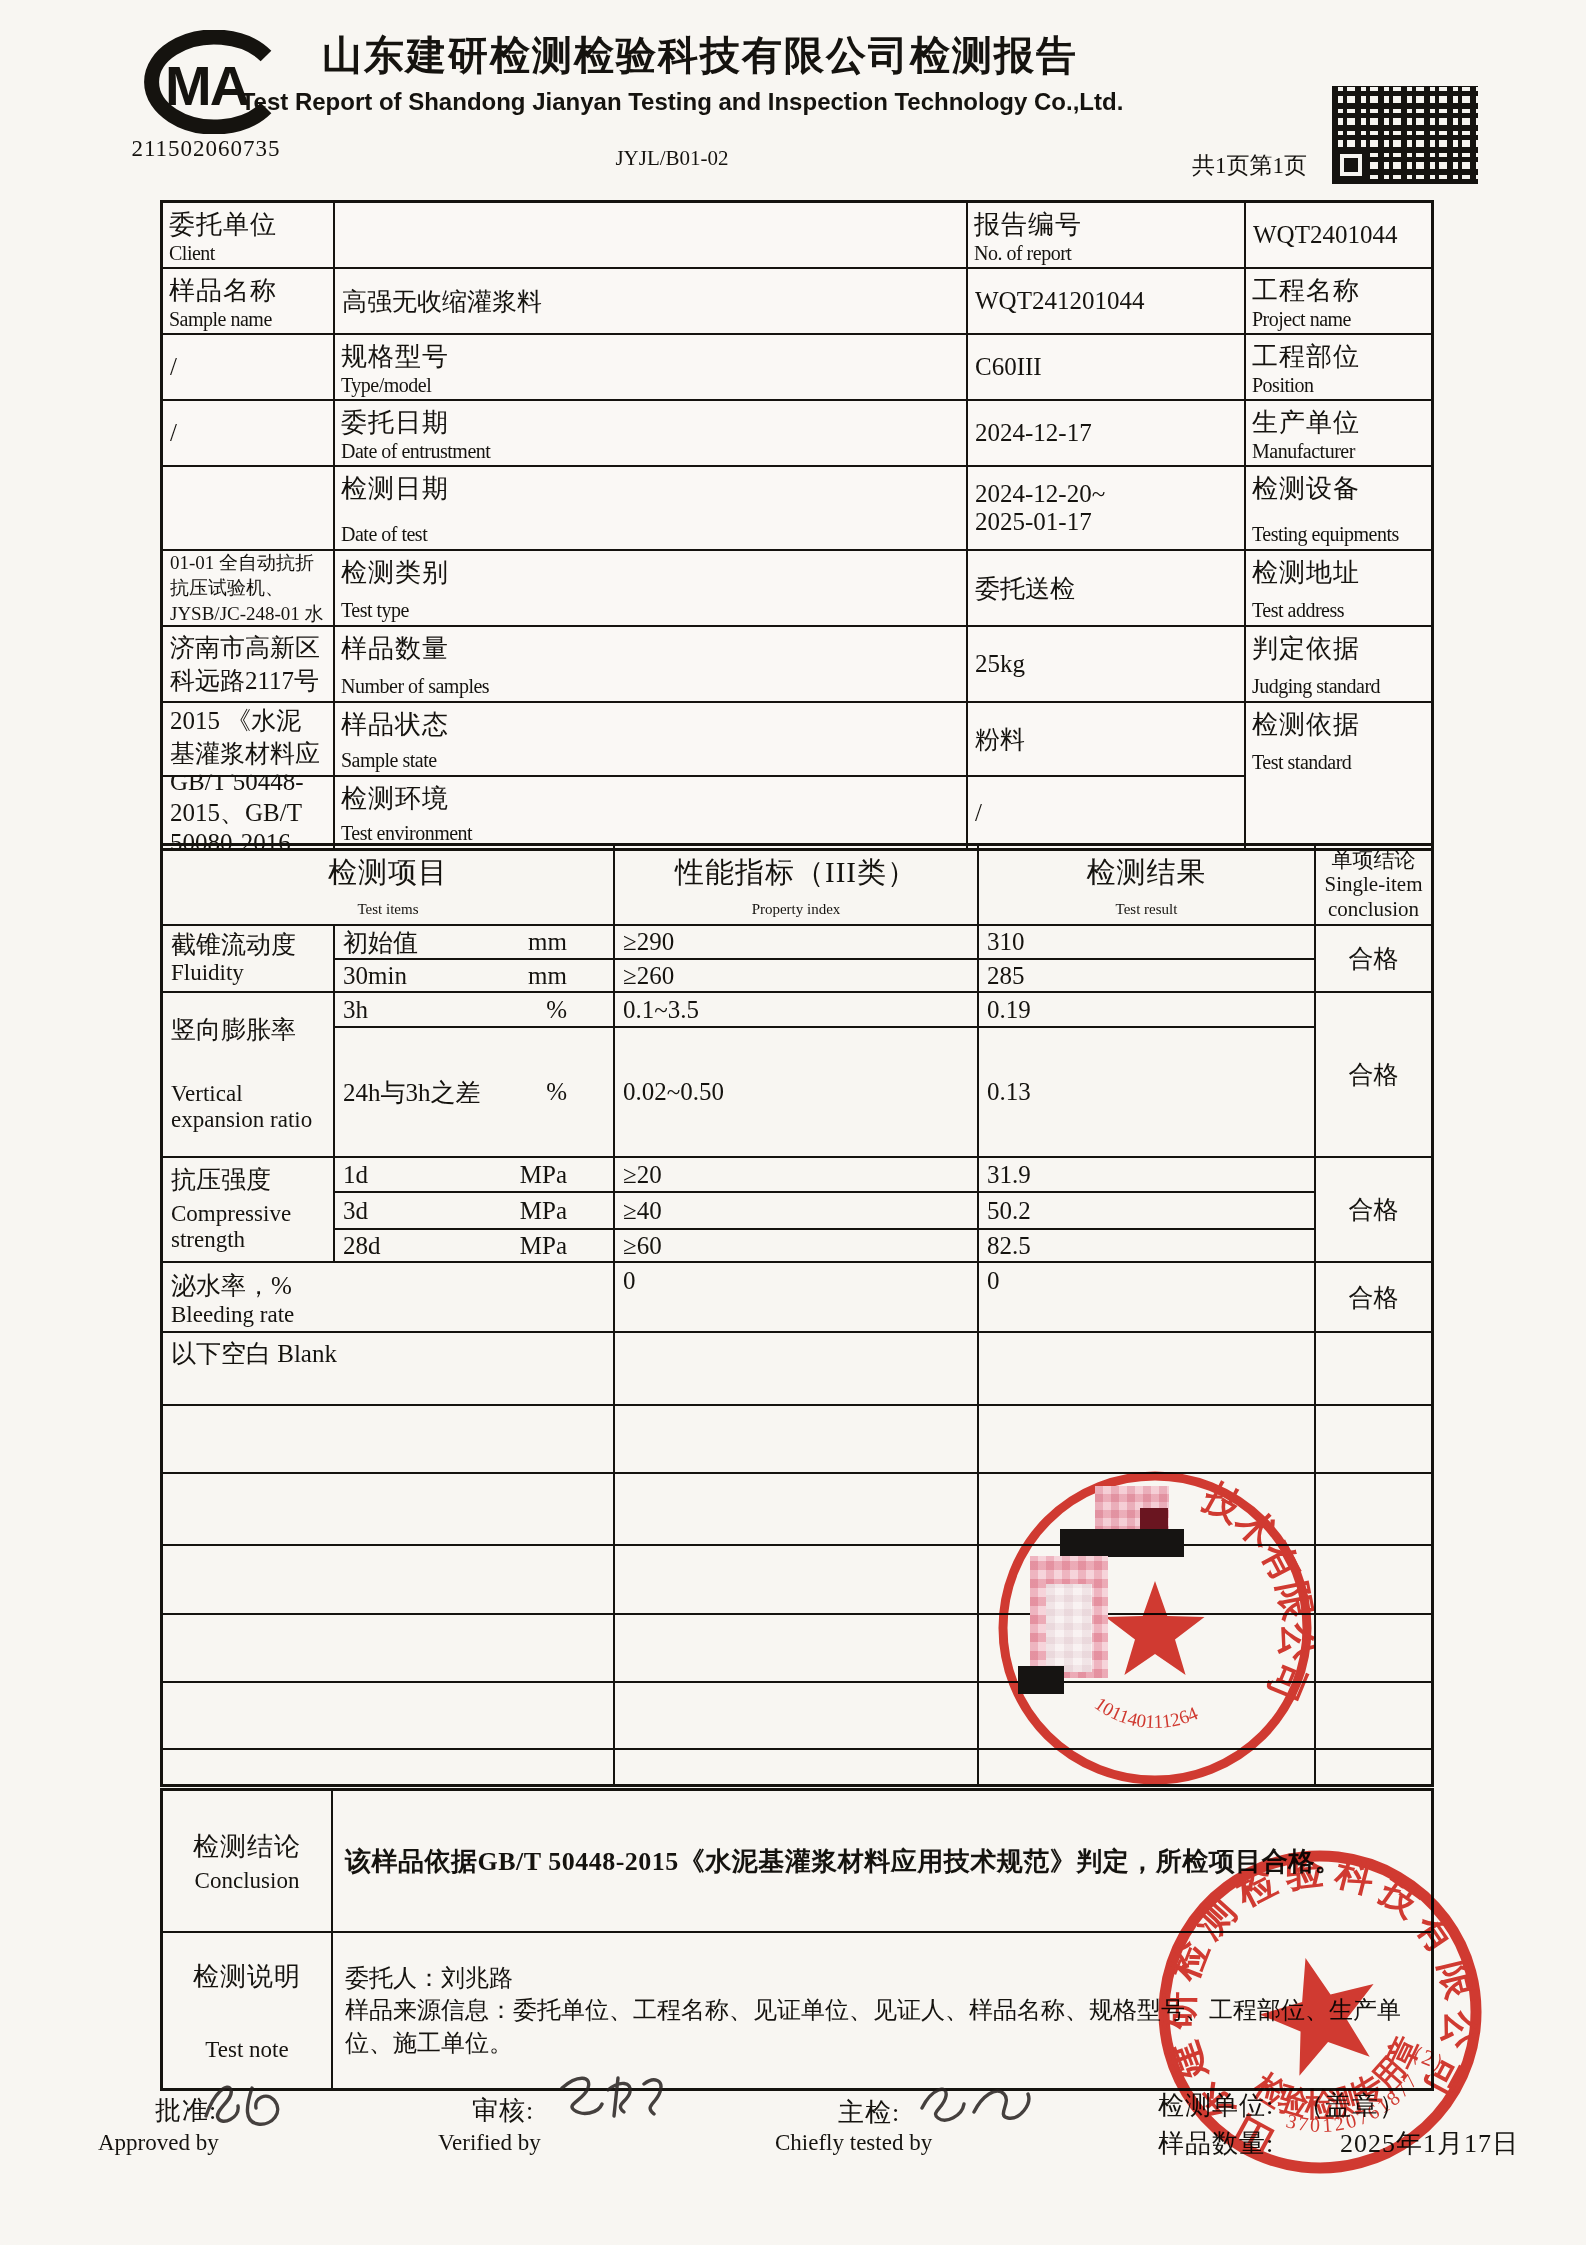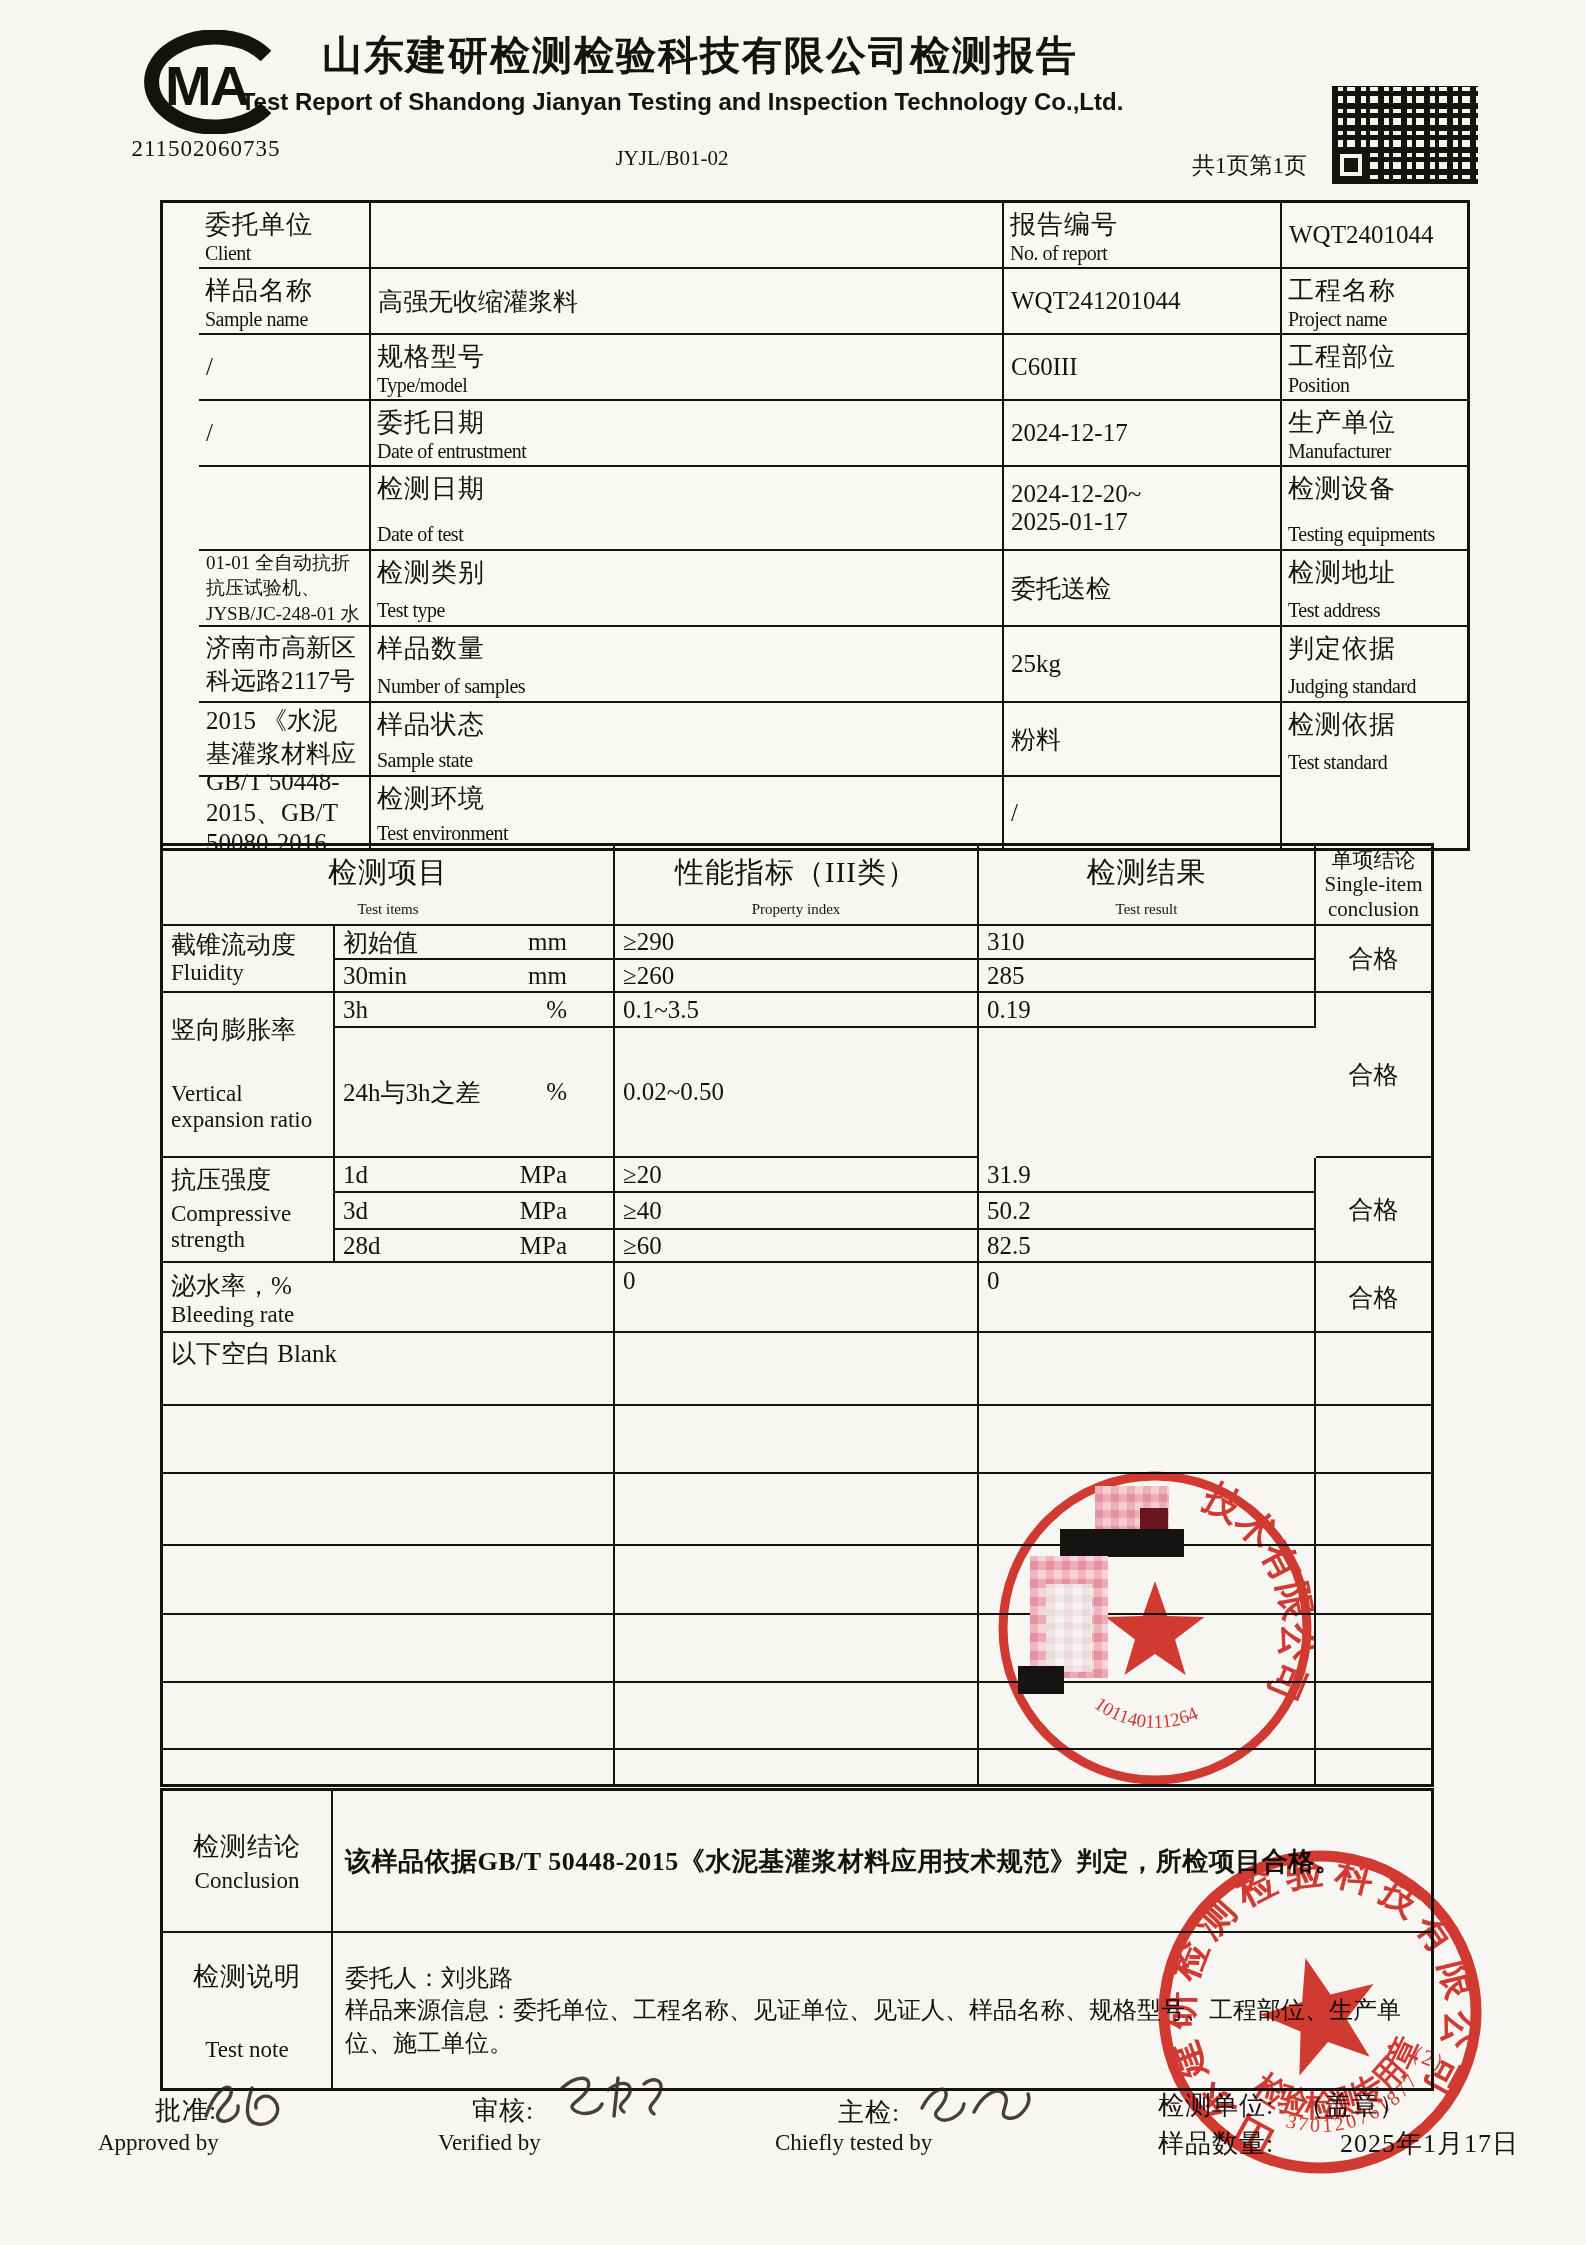--- a/index.html
+++ b/index.html
@@ -19,21 +19,21 @@
           repeating-linear-gradient(90deg,#151310 0 6px,transparent 6px 11px,#151310 11px 15px,transparent 15px 23px),
           repeating-linear-gradient(0deg,#151310 0 5px,#f6f4f0 5px 9px,#151310 9px 15px,#f6f4f0 15px 22px); }
   .qrf { position:absolute; left:1px; bottom:1px; width:36px; height:36px; background:#f6f4f0;
          border:7px solid #151310; }
   .qrf i { position:absolute; left:4px; top:4px; width:14px; height:14px; background:#151310; display:block; }
 
   
   .itab { position:absolute; left:160px; top:200px; display:grid;
           grid-template-columns:172px 633px 278px 185px;
           grid-template-rows:66px 66px 66px 66px 84px 76px 76px 74px 71px;
-          border:3px solid #15130f; background:rgba(255,255,255,.25);padding-left:36px; }
+          border:3px solid #15130f; background:rgba(255,255,255,.25); }
   .cell { border-right:2px solid #15130f; border-bottom:2px solid #15130f;
           display:flex; flex-direction:column; justify-content:center; padding:2px 7px; overflow:hidden; }
   .itab .cell:nth-child(4n) { border-right:none; }
   .itab .cell:nth-last-child(-n+4) { border-bottom:none; }
   .lab { justify-content:space-between; padding:4px 6px 3px; }
   .lab .zh { font-size:26px; letter-spacing:1px; white-space:nowrap; }
   .lab .en { font-size:20px; letter-spacing:-0.5px; white-space:nowrap; }
   .val { font-size:25px; }
   .val.small { font-size:19px; line-height:1.32; letter-spacing:0; }
 
@@ -263,20 +263,21 @@
         <span>%</span>
       </div>
     <div class="rc" style="grid-area:4/3/5/4">0.1~3.5</div>
     <div class="rc" style="grid-area:4/4/5/5">0.19</div>
     <div class="rc ccell nr" style="grid-area:4/5/6/6">合格</div>
     <div class="rc sub" style="grid-area:5/2/6/3">
         <span>24h与3h之差</span>
         <span>%</span>
       </div>
     <div class="rc" style="grid-area:5/3/6/4">0.02~0.50</div>
+    <div class="rc" style="grid-area:5/4/6/5">0.13</div>
 
     <div class="rc grp" style="grid-area:6/1/9/2">
         <div class="zh">抗压强度</div>
         <div class="en" style="max-width:155px">Compressive strength</div>
       </div>
     <div class="rc sub" style="grid-area:6/2/7/3">
         <span>1d</span>
         <span>MPa</span>
       </div>
     <div class="rc" style="grid-area:6/3/7/4">≥20</div>

